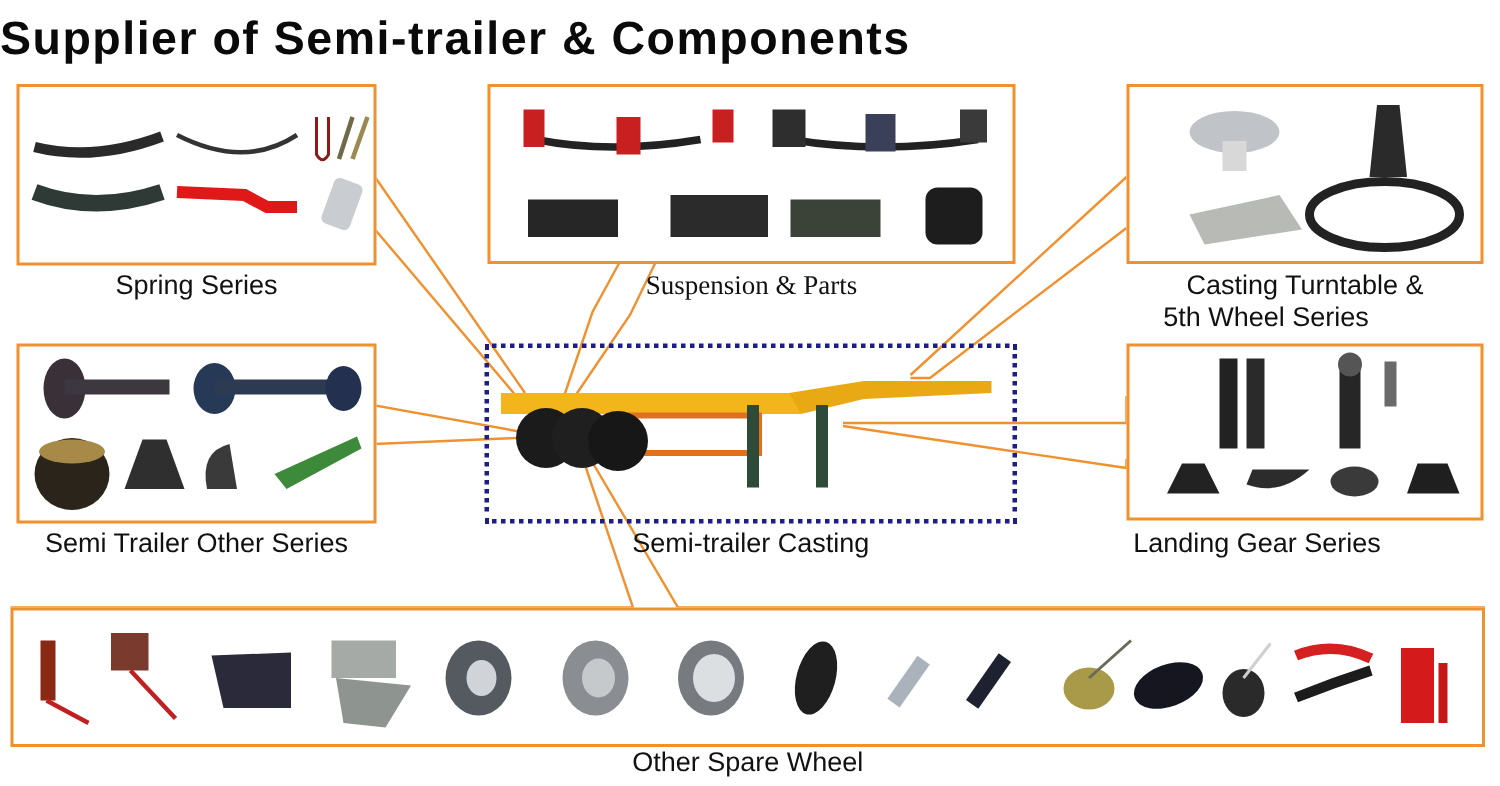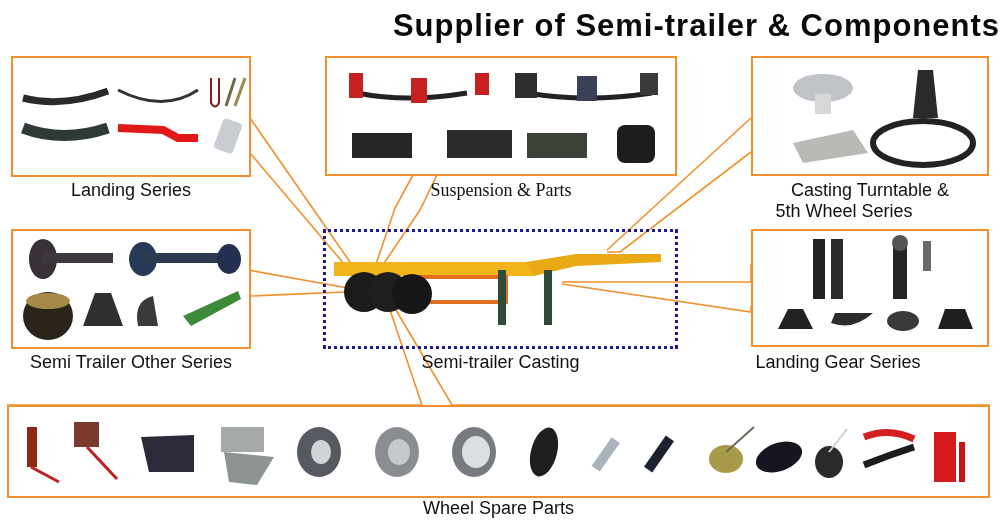--- a/index.html
+++ b/index.html
@@ -1,17 +1,17 @@
 <!DOCTYPE html>
 <html><head>
 <meta charset="utf-8">
 <style>
   html, body { margin:0; padding:0; background:#ffffff; }
   body { width:1000px; height:524px; position:relative; overflow:hidden; font-family:"Liberation Sans", sans-serif; color:#111; }
-  .title { position:absolute; left:0; width:1000px; top:8px; text-align:right; font-size:31px; font-weight:bold; letter-spacing:1px; color:#0a0a0a; }
+  .title { position:absolute; left:0; width:1000px; top:8px; text-align:left; font-size:31px; font-weight:bold; letter-spacing:1px; color:#0a0a0a; }
   .panel { position:absolute; border:2px solid #f0902e; background:#fff; box-sizing:border-box; }
   .label { position:absolute; text-align:center; font-size:18px; color:#111; line-height:21px; }
   .trailer-box { position:absolute; border:3px dotted #1c1c8a; box-sizing:border-box; }
   svg.lines { position:absolute; left:0; top:0; }
 </style>
 </head>
 <body>
 
 <div class="title">Supplier of Semi-trailer &amp; Components</div>
 
@@ -43,21 +43,21 @@
     <path d="M10,40 Q50,50 95,33" stroke="#2a2a2a" stroke-width="7" fill="none"></path>
     <path d="M105,32 Q150,55 185,32" stroke="#333" stroke-width="3" fill="none"></path>
     <path d="M198,20 L198,45 Q202,52 206,45 L206,20" stroke="#8b1a1a" stroke-width="2" fill="none"></path>
     <line x1="213" y1="48" x2="222" y2="20" stroke="#6e6a48" stroke-width="3"></line>
     <line x1="222" y1="48" x2="232" y2="20" stroke="#9a8a50" stroke-width="3"></line>
     <path d="M10,70 Q50,85 95,70" stroke="#2f3a36" stroke-width="11" fill="none"></path>
     <path d="M105,70 L150,72 L165,80 L185,80" stroke="#e01818" stroke-width="8" fill="none"></path>
     <rect x="205" y="62" width="20" height="32" rx="4" fill="#c9ccd0" transform="rotate(20 215 78)"></rect>
   </svg>
 </div>
-<div class="label" style="left:11px;top:180px;width:240px;">Landing Series</div>
+<div class="label" style="left:11px;top:180px;width:240px;">Spring Series</div>
 
 <div class="panel" style="left:325px;top:56px;width:352px;height:120px;">
   <svg width="348" height="116">
     <path d="M30,35 Q80,45 140,35" stroke="#222" stroke-width="5" fill="none"></path>
     <rect x="22" y="15" width="14" height="25" fill="#c82020"></rect>
       <rect x="84" y="20" width="16" height="25" fill="#c82020"></rect>
       <rect x="148" y="15" width="14" height="22" fill="#c82020"></rect>
     <path d="M200,35 Q260,45 325,35" stroke="#222" stroke-width="5" fill="none"></path>
     <rect x="188" y="15" width="22" height="25" fill="#2e2e2e"></rect>
       <rect x="250" y="18" width="20" height="25" fill="#3a4058"></rect>
@@ -151,13 +151,13 @@
     <line x1="717" y1="45" x2="745" y2="20" stroke="#6a6a5a" stroke-width="2"></line>
     <ellipse cx="770" cy="50" rx="24" ry="14" fill="#161620" transform="rotate(-20 770 50)"></ellipse>
     <ellipse cx="820" cy="55" rx="14" ry="16" fill="#2a2a2a"></ellipse>
     <line x1="820" y1="45" x2="838" y2="22" stroke="#cfcfcf" stroke-width="2"></line>
     <path d="M855,30 Q880,20 905,32" stroke="#d42020" stroke-width="7" fill="none"></path>
     <path d="M855,58 Q880,48 905,40" stroke="#1c1c1c" stroke-width="7" fill="none"></path>
     <rect x="925" y="25" width="22" height="50" fill="#d41a1a"></rect>
     <rect x="950" y="35" width="6" height="40" fill="#c41818"></rect>
   </svg>
 </div>
-<div class="label" style="left:7px;top:498px;width:983px;">Wheel Spare Parts</div>
+<div class="label" style="left:7px;top:498px;width:983px;">Other Spare Wheel</div>
 
 </body></html>

